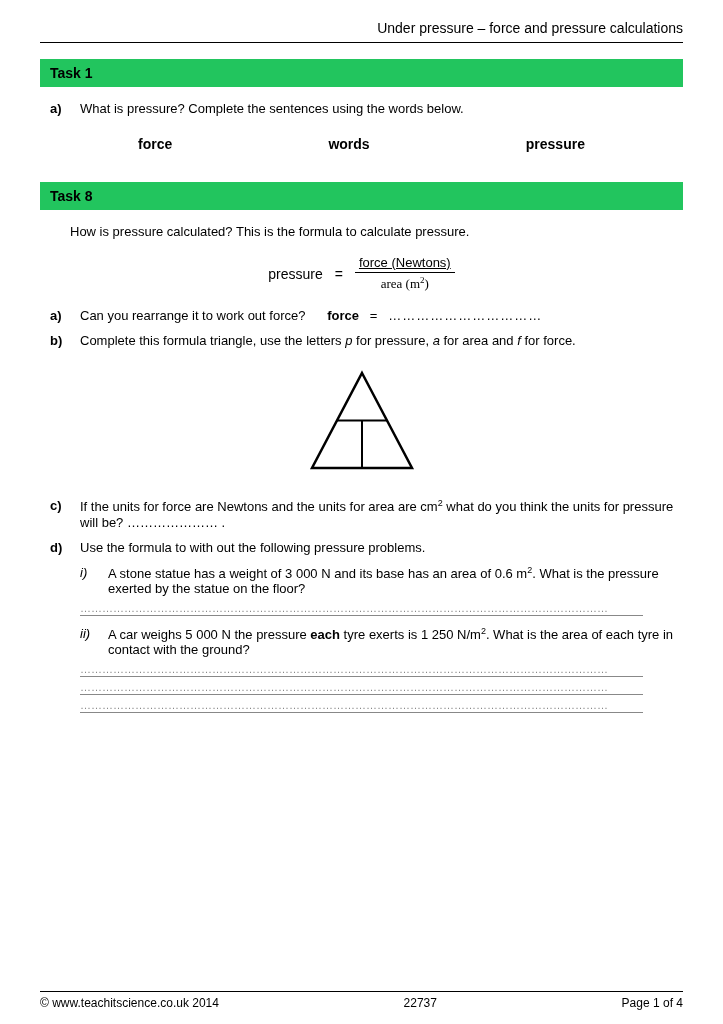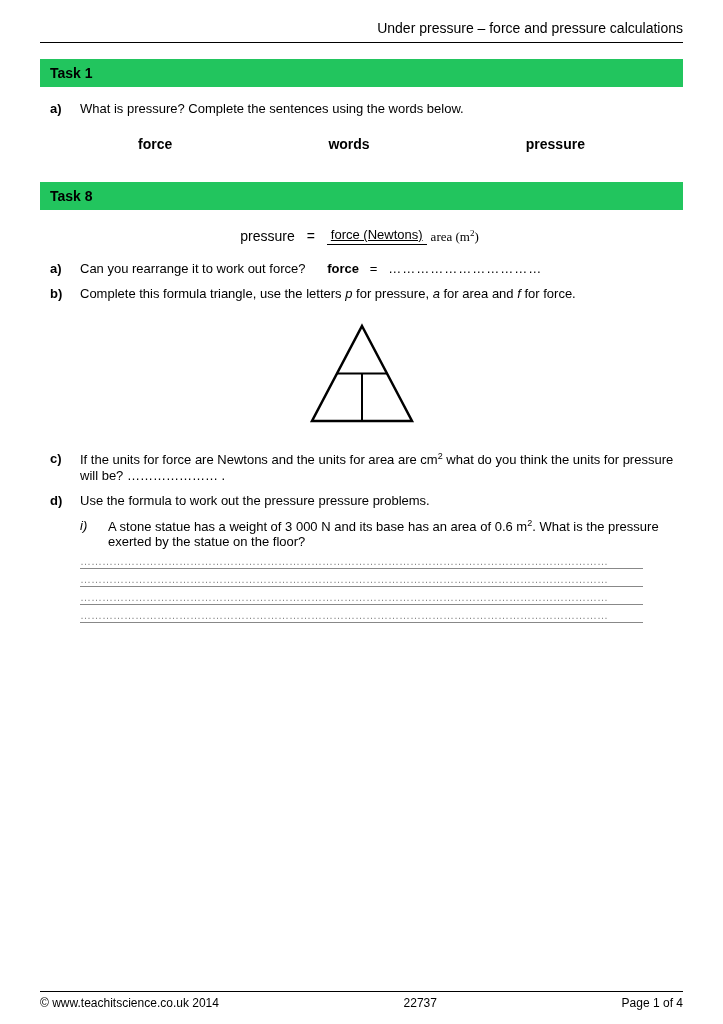--- a/index.html
+++ b/index.html
@@ -93,21 +93,21 @@
     .formula-line {
       display: flex;
       align-items: center;
       justify-content: center;
       gap: 12px;
       font-size: 14px;
     }
 
     .fraction {
       display: inline-flex;
-      flex-direction: row;
+      flex-direction: column;
       align-items: center;
       vertical-align: middle;
     }
 
     .fraction .numerator {
       border-bottom: 1.5px solid #000;
       padding: 0 4px 2px 4px;
       font-size: 13px;
       text-decoration: underline;
     }
@@ -197,20 +197,23 @@
       <span class="bold-word">words</span>
       <span class="bold-word">pressure</span>
     </div>
   </div>
 
   <div class="task-section">
     <div class="task-header">
       <span>Task 8</span>
     </div>
 
+    <div style="padding-left: 30px; margin-bottom: 12px;">
+      <span>How is pressure calculated?  This is the formula to calculate pressure.</span>
+    </div>
 
     <div class="formula-section">
       <div class="formula-line">
         <span>pressure</span>
         <span>=</span>
         <span class="fraction">
           <span class="numerator">force (Newtons)</span>
           <span class="denominator">area (m<sup>2</sup>)</span>
         </span>
       </div>
@@ -249,33 +252,39 @@
 
     <div class="question-row">
       <span class="q-label task-label">c)</span>
       <span class="q-text">
         If the units for force are Newtons and the units for area are cm<sup>2</sup> what do you think the units for pressure will be?  ………………… .
       </span>
     </div>
 
     <div class="question-row">
       <span class="q-label task-label">d)</span>
-      <span class="q-text">Use the formula to work out the pressure pressure problems.</span>
+      <span class="q-text">Use the formula to with out the following pressure problems.</span>
     </div>
 
     <div class="sub-item-row">
       <span class="sub-label">i)</span>
       <span>
         A stone statue has a weight of 3 000 N and its base has an area of 0.6 m<sup>2</sup>.  What is the pressure exerted by the statue on the floor?
       </span>
     </div>
     <div class="answer-line">
       <span>………………………………………………………………………………………………………………………………</span>
     </div>
 
+    <div class="sub-item-row" style="margin-top: 10px;">
+      <span class="sub-label">ii)</span>
+      <span>
+        A car weighs 5 000 N the pressure <strong>each</strong> tyre exerts is 1 250 N/m<sup>2</sup>. What is the area of each tyre in contact with the ground?
+      </span>
+    </div>
     <div class="answer-line">
       <span>………………………………………………………………………………………………………………………………</span>
     </div>
     <div class="answer-line" style="margin-top:2px;">
       <span>………………………………………………………………………………………………………………………………</span>
     </div>
     <div class="answer-line" style="margin-top:2px;">
       <span>………………………………………………………………………………………………………………………………</span>
     </div>
 

